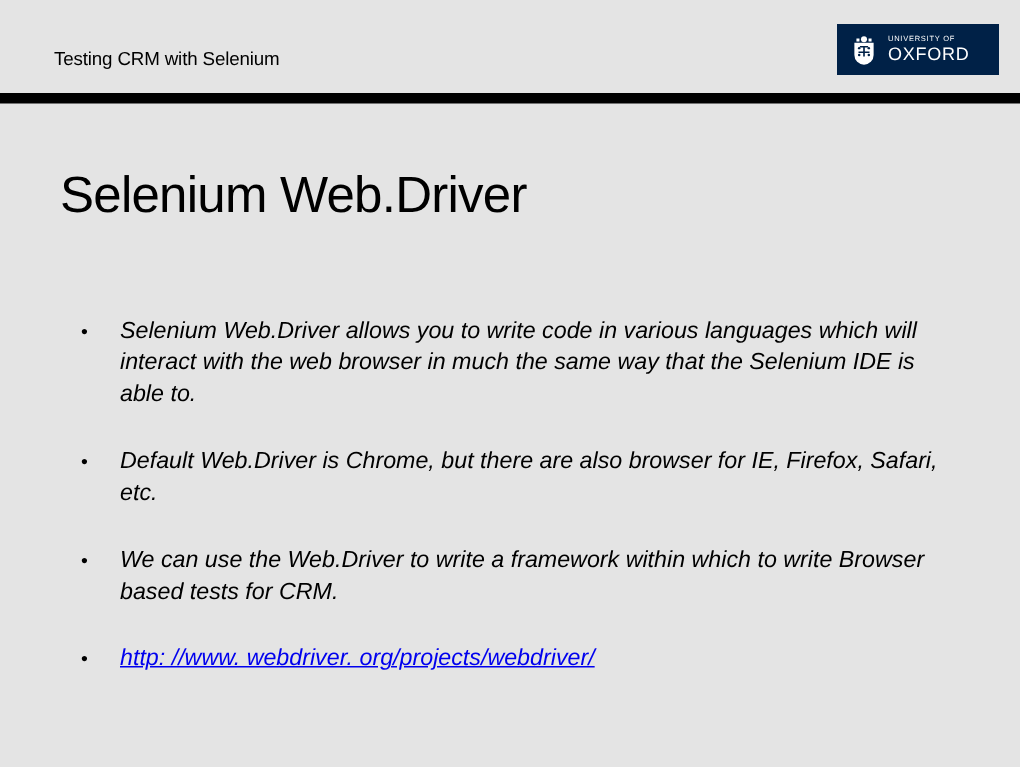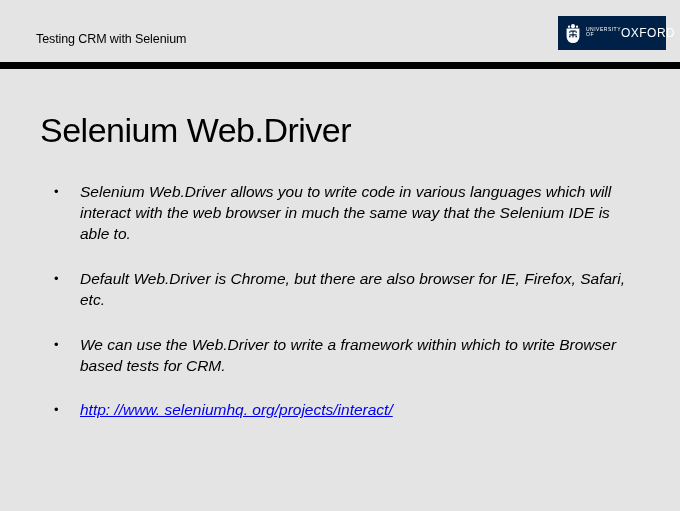--- a/index.html
+++ b/index.html
@@ -37,21 +37,21 @@
   .logo-crest {
     width: 28px;
     height: 26px;
     margin-left: 4px;
     display: flex;
     align-items: center;
     justify-content: center;
   }
   .logo-text {
     display: flex;
-    flex-direction: row;
+    flex-direction: column;
     justify-content: center;
     line-height: 1;
     margin-left: 2px;
   }
   .logo-small {
     color: #fff;
     font-size: 5px;
     letter-spacing: 0.5px;
     margin-bottom: 1px;
   }
@@ -67,21 +67,21 @@
     background: #000;
   }
   .content {
     padding: 42px 44px 0 40px;
   }
   .slide-title {
     font-size: 34px;
     font-weight: 400;
     color: #000;
     letter-spacing: -0.5px;
-    margin-bottom: 32px;
+    margin-bottom: 61px;
   }
   ul.bullets {
     list-style: none;
     padding-left: 14px;
   }
   ul.bullets > li {
     display: flex;
     font-size: 15.5px;
     line-height: 1.35;
     color: #000;
@@ -142,16 +142,16 @@
     <li>
       <span class="dot">•</span>
       <span class="txt">Default Web.Driver is Chrome, but there are also browser for IE, Firefox, Safari, etc.</span>
     </li>
     <li>
       <span class="dot">•</span>
       <span class="txt">We can use the Web.Driver to write a framework within which to write Browser based tests for CRM.</span>
     </li>
     <li>
       <span class="dot">•</span>
-      <span class="txt link">http: //www. seleniumhq. org/projects/interact/</span>
+      <span class="txt link">http: //www. webdriver. org/projects/webdriver/</span>
     </li>
   </ul>
 </div>
 
 </body></html>

